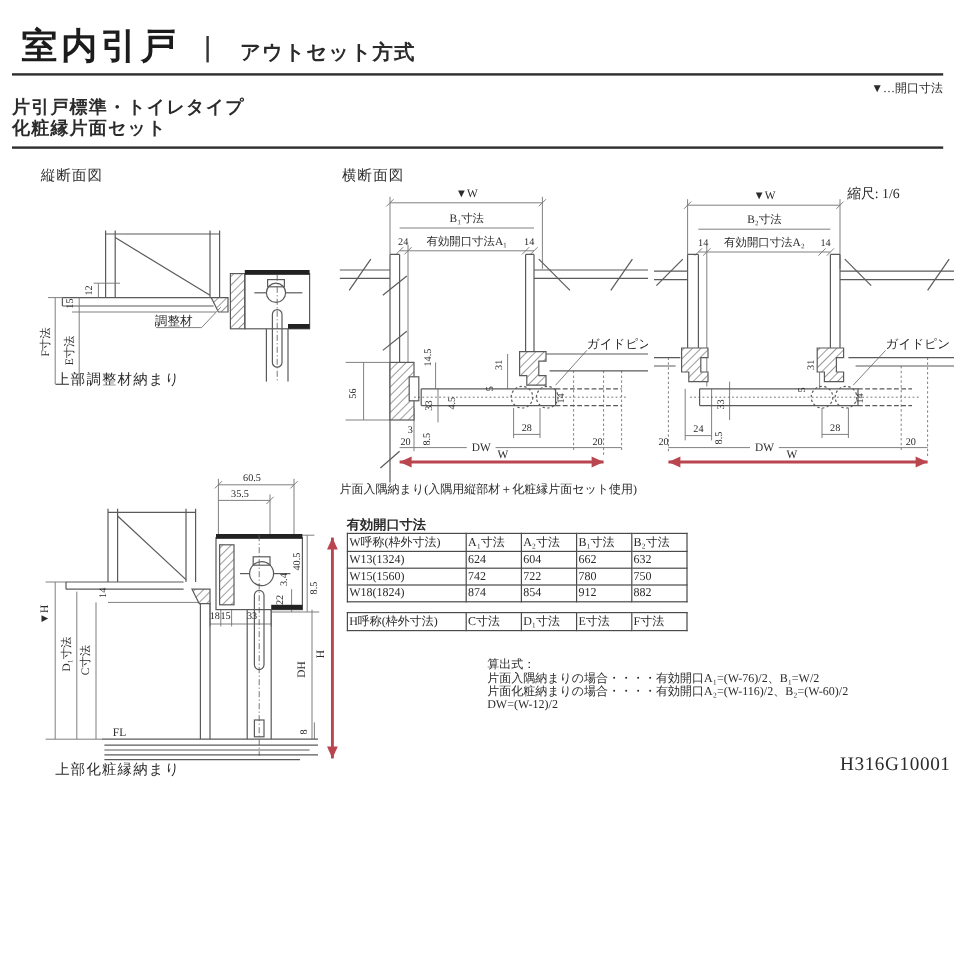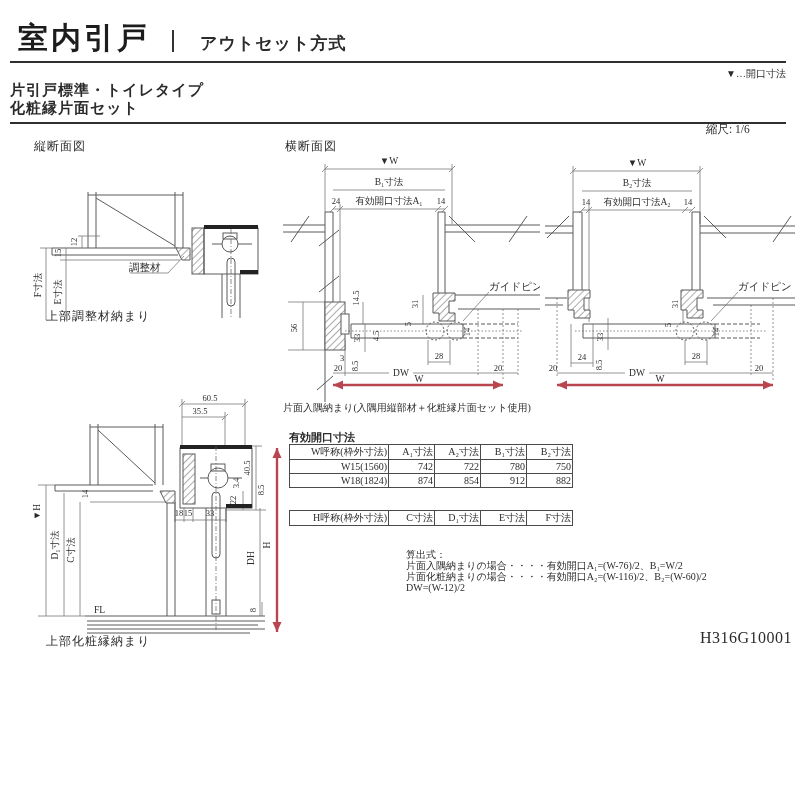--- a/index.html
+++ b/index.html
@@ -11,21 +11,21 @@
   .method{font-size:17px;font-weight:600;letter-spacing:1px}
   .rule{background:#2f2f2f}
   .legend{font-size:10px}
   .sub{font-size:15px;font-weight:bold;line-height:18px;letter-spacing:1px}
   .seclabel{font-size:12px;letter-spacing:1px}
   .scale{font-size:11.5px}
   .caption{font-size:12px;letter-spacing:1px}
   .smallcaption{font-size:10px}
   .tabletitle{font-size:11px;font-weight:600}
   table{border-collapse:collapse;font-size:10px;table-layout:fixed}
-  td,th{border:1px solid #4a4a4a;text-align:right;height:13px;padding:0 1px;font-weight:normal;overflow:hidden;white-space:nowrap}
+  td,th{border:1px solid #4a4a4a;text-align:left;height:13px;padding:0 1px;font-weight:normal;overflow:hidden;white-space:nowrap}
   col.c0{width:99px} col.cn{width:46px}
   .formulas{font-size:10px;line-height:11px;white-space:nowrap}
   .doccode{font-size:16px;letter-spacing:0.5px}
   svg text{font-size:8.5px;fill:#2b2b2b}
   svg text.mid{text-anchor:middle}
   svg text.lab{font-size:9.5px}
   svg text.big{font-size:10.5px}
 </style>
 </head>
 <body>
@@ -36,21 +36,21 @@
   <div class="abs vbar" style="left:172px;top:30px"></div>
   <div class="abs method" style="left:200px;top:32px">アウトセット方式</div>
   <div class="abs rule" style="left:10px;top:61px;width:776px;height:2px"></div>
   <div class="abs legend" style="left:726px;top:67px">▼…開口寸法</div>
   <div class="abs sub" style="left:10px;top:81px">片引戸標準・トイレタイプ</div>
   <div class="abs sub" style="left:10px;top:99px">化粧縁片面セット</div>
   <div class="abs rule" style="left:10px;top:122px;width:776px;height:2px"></div>
 
   <div class="abs seclabel" style="left:34px;top:138px">縦断面図</div>
   <div class="abs seclabel" style="left:285px;top:138px">横断面図</div>
-  <div class="abs scale" style="left:706px;top:122px">縮尺: 1/6</div>
+  <div class="abs scale" style="left:706px;top:154px">縮尺: 1/6</div>
 
   <svg class="abs" style="left:30px;top:152px" width="250" height="168" viewBox="0 0 250 168">
     <defs>
       <pattern id="hA" width="5" height="5" patternUnits="userSpaceOnUse" patternTransform="rotate(45)">
         <rect width="5" height="5" fill="#fff"></rect>
           <line x1="0" y1="0" x2="0" y2="5" stroke="#666" stroke-width="1.1"></line>
       </pattern>
     </defs>
     <g stroke="#5a5a5a" stroke-width="1" fill="none">
       <line x1="58" y1="40" x2="58" y2="96"></line>
@@ -393,20 +393,27 @@
       </colgroup>
     <tbody>
         <tr>
       <th>W呼称(枠外寸法)</th>
       <th>A₁寸法</th>
       <th>A₂寸法</th>
       <th>B₁寸法</th>
       <th>B₂寸法</th>
     </tr>
     <tr>
+      <td>W13(1324)</td>
+      <td>624</td>
+      <td>604</td>
+      <td>662</td>
+      <td>632</td>
+    </tr>
+    <tr>
       <td>W15(1560)</td>
       <td>742</td>
       <td>722</td>
       <td>780</td>
       <td>750</td>
     </tr>
     <tr>
       <td>W18(1824)</td>
       <td>874</td>
       <td>854</td>

